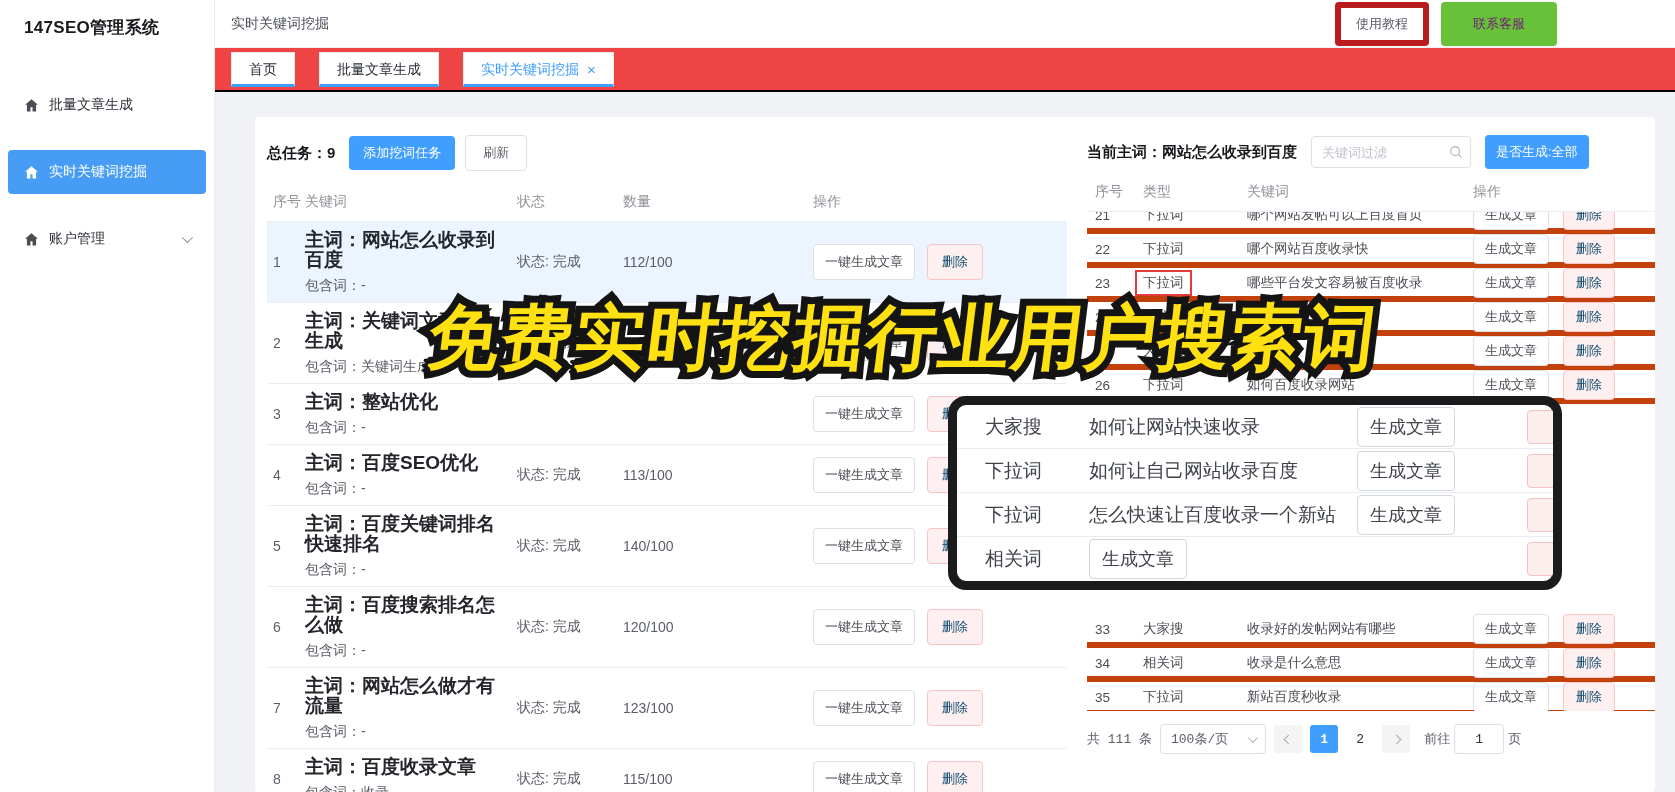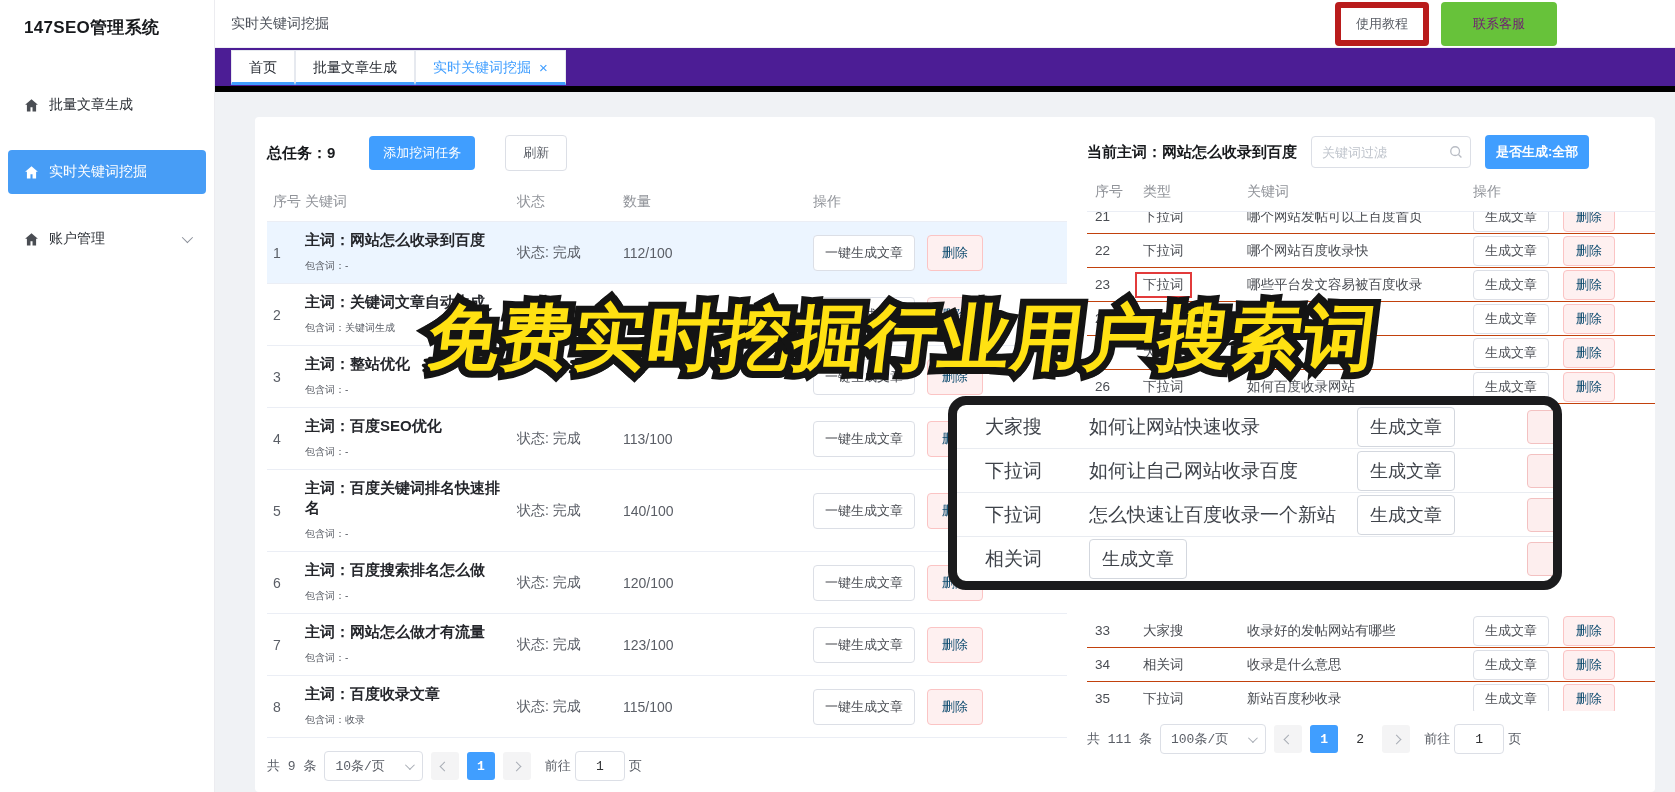--- a/index.html
+++ b/index.html
@@ -24,46 +24,46 @@
   
   .main { flex:1; display:flex; flex-direction:column; min-width:0; }
   .topbar { height:48px; background:#fff; border-bottom:1px solid #eef0f3; display:flex; align-items:center;
             padding:0 118px 0 16px; }
   .breadcrumb { font-size:14px; color:#4c515a; }
   .topbar-actions { margin-left:auto; display:flex; gap:12px; }
   .btn { border-radius:4px; font-size:13px; cursor:pointer; border:none; }
   .btn-tutorial { background:#fff; border:6px solid #b91c1c; color:#5a5e66; padding:7px 15px; }
   .btn-contact { background:#67c23a; color:#701a75; padding:7px 32px; }
 
-  .tabbar { height:44px; background:#4c1d95; border-bottom:6px solid #000000; display:flex; align-items:center;
-            padding-left:16px; gap:0; }
+  .tabbar { height:44px; background:#ef4444; border-bottom:2px solid #000000; display:flex; align-items:center;
+            padding-left:16px; gap:24px; }
   .tab { display:flex; align-items:center; gap:8px; border:1px solid #e6e9ef; border-bottom:3px solid #409eff;
          background:#fff; padding:8px 17px 5px; font-size:14px; color:#2b2f36; cursor:pointer; }
   .tab.active { color:#409eff; }
   .tab .tab-close { font-size:15px; line-height:10px; color:#409eff; }
 
   
   .content { flex:1; padding:25px 20px 0 40px; }
   .card { background:#fff; border-radius:4px; width:1400px; height:675px; display:flex; padding:18px 0 0 12px; }
 
   
   .tasks { width:800px; flex-shrink:0; }
-  .panel-head { display:flex; align-items:center; margin-bottom:16px;gap:20px; }
+  .panel-head { display:flex; align-items:center; margin-bottom:16px; }
   .head-title { font-size:15px; font-weight:bold; color:#17191c; }
   .tasks .head-title { margin-right:14px; }
   .btn-primary { background:#409eff; color:#fff; padding:8px 14px; }
   .btn-plain { background:#fff; border:1px solid #dcdfe6; color:#5a5e66; padding:8px 17px; margin-left:10px; }
 
   .t-grid { display:grid; grid-template-columns:38px 212px 106px 190px 1fr; align-items:center; }
   .thead { color:#909399; font-size:14px; padding:6px 0 10px; border-bottom:1px solid #ebeef5; }
   .trow { border-bottom:1px solid #ebeef5; padding:8px 0; font-size:14px; color:#5a5e66; }
   .trow.selected { background:#ecf5ff; }
   .cell-idx { padding-left:6px; }
-  .kw-main { font-weight:bold; color:#24262b; font-size:15px; line-height:20px; margin-bottom:6px; padding-right:8px; }
-  .kw-sub { font-size:10px; color:#5a5e66; line-height:18px; }
+  .kw-main { font-weight:bold; color:#24262b; font-size:19px; line-height:20px; margin-bottom:6px; padding-right:8px; }
+  .kw-sub { font-size:14px; color:#5a5e66; line-height:18px; }
   .ops { display:flex; align-items:center; }
   .btn-gen { background:#fff; border:1px solid #dcdfe6; border-radius:4px; color:#4a4d53; font-size:13px; padding:8px 11px; }
   .btn-del { background:#fef0f0; border:1px solid #fbc4c4; border-radius:4px; color:#0c4a6e; font-size:13px;
              padding:8px 14px; margin-left:12px; }
 
   
   .pagination { display:flex; align-items:center; margin-top:13px; font-size:13px; color:#5a5e66; gap:8px;font-family:Liberation Mono, monospace; }
   .psize { border:1px solid #dcdfe6; border-radius:4px; height:30px; padding:0 10px; display:flex; align-items:center;
            gap:20px; color:#5a5e66; }
   .chev { width:7px; height:7px; border-right:1.5px solid #a8adb5; border-bottom:1.5px solid #a8adb5; }
@@ -78,26 +78,26 @@
                 font-size:13px; color:#303133; font-family:inherit; }
 
   
   .keywords { flex:1; padding-left:20px; min-width:0; }
   .kwhead { display:flex; align-items:center; gap:14px; margin-bottom:10px; }
   .filter { position:relative; }
   .filter input { width:160px; height:32px; border:1px solid #dcdfe6; border-radius:4px; padding:0 28px 0 10px;
                   font-size:13px; color:#606266; font-family:inherit; }
   .filter input::placeholder { color:#bfc4cc; }
   .filter .mag { position:absolute; right:8px; top:9px; }
-  .btn-genall { background:#409eff; color:#fff; padding:8px 11px; white-space:nowrap;font-weight:bold; }
+  .btn-genall { background:#409eff; color:#fff; padding:8px 11px; white-space:nowrap; }
 
   .k-grid { display:grid; grid-template-columns:48px 104px 226px 1fr; align-items:center; }
   .khead { color:#909399; font-size:14px; padding:4px 0 10px 8px; border-bottom:1px solid #ebeef5; }
   .kw-scroll { overflow:hidden; height:499px; }
-  .krow { height:34px; border-bottom:1px solid #c2410c; font-size:13.5px; color:#4a4d53; padding-left:8px; }
+  .krow { height:34px; border-bottom:6px solid #c2410c; font-size:13.5px; color:#4a4d53; padding-left:8px; }
   .krow:first-child { margin-top:-12px; }
   .k-type.hl { border:2px solid #e23b3b; padding:2px 6px; margin-left:-8px; display:inline-block; }
   .kops { display:flex; align-items:center; gap:14px; }
   .btn-gen.sm { padding:5px 11px; font-size:13px; }
   .btn-del.sm { padding:5px 12px; font-size:13px; margin-left:0; }
   .kw-spacer { height:210px; }
 
   
   .banner { position:absolute; left:408px; top:291px; width:990px; text-align:center; font-size:71px; font-weight:bold;
             letter-spacing:2px; white-space:nowrap; transform:skewX(-7deg); pointer-events:none; z-index:30; }

